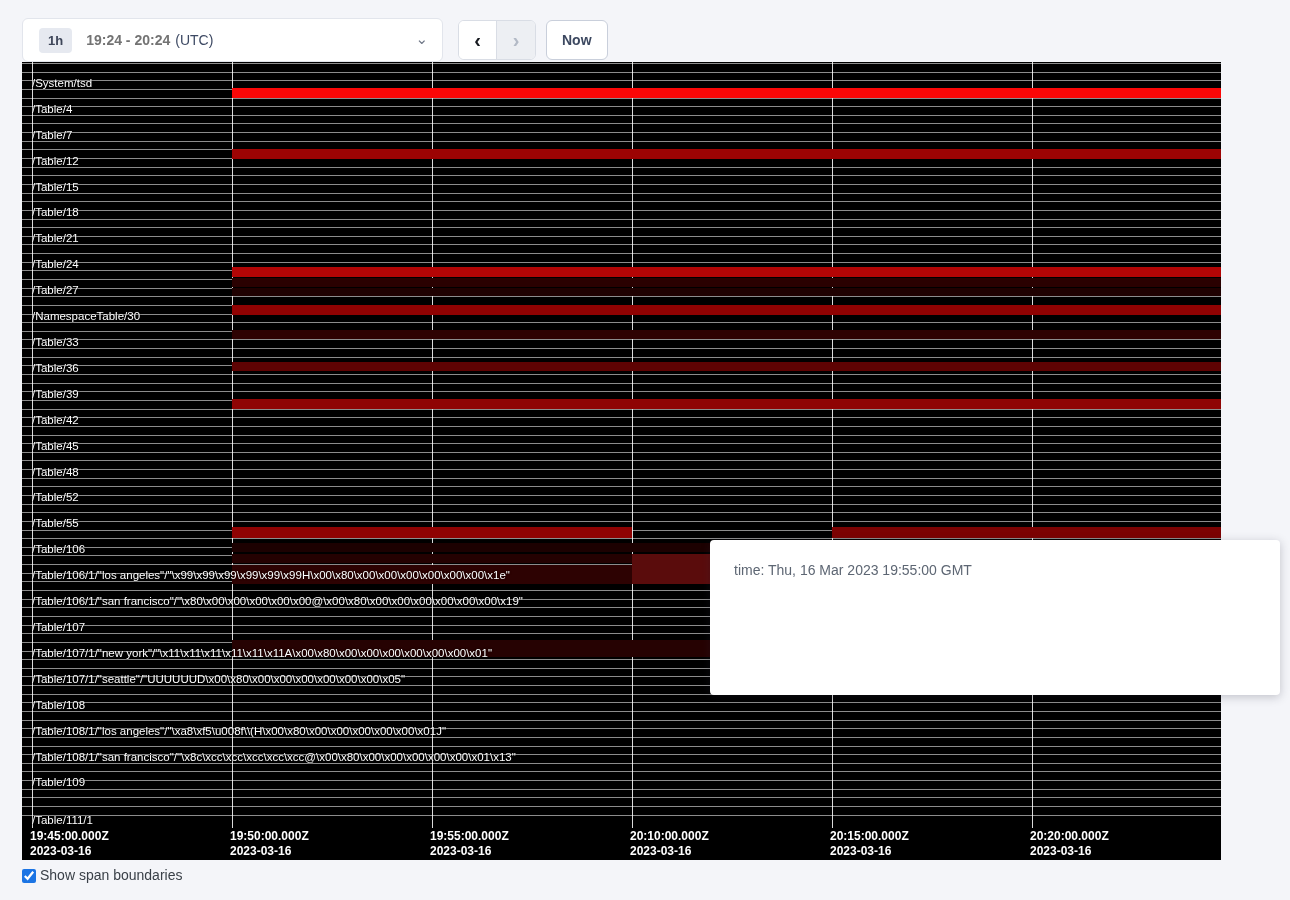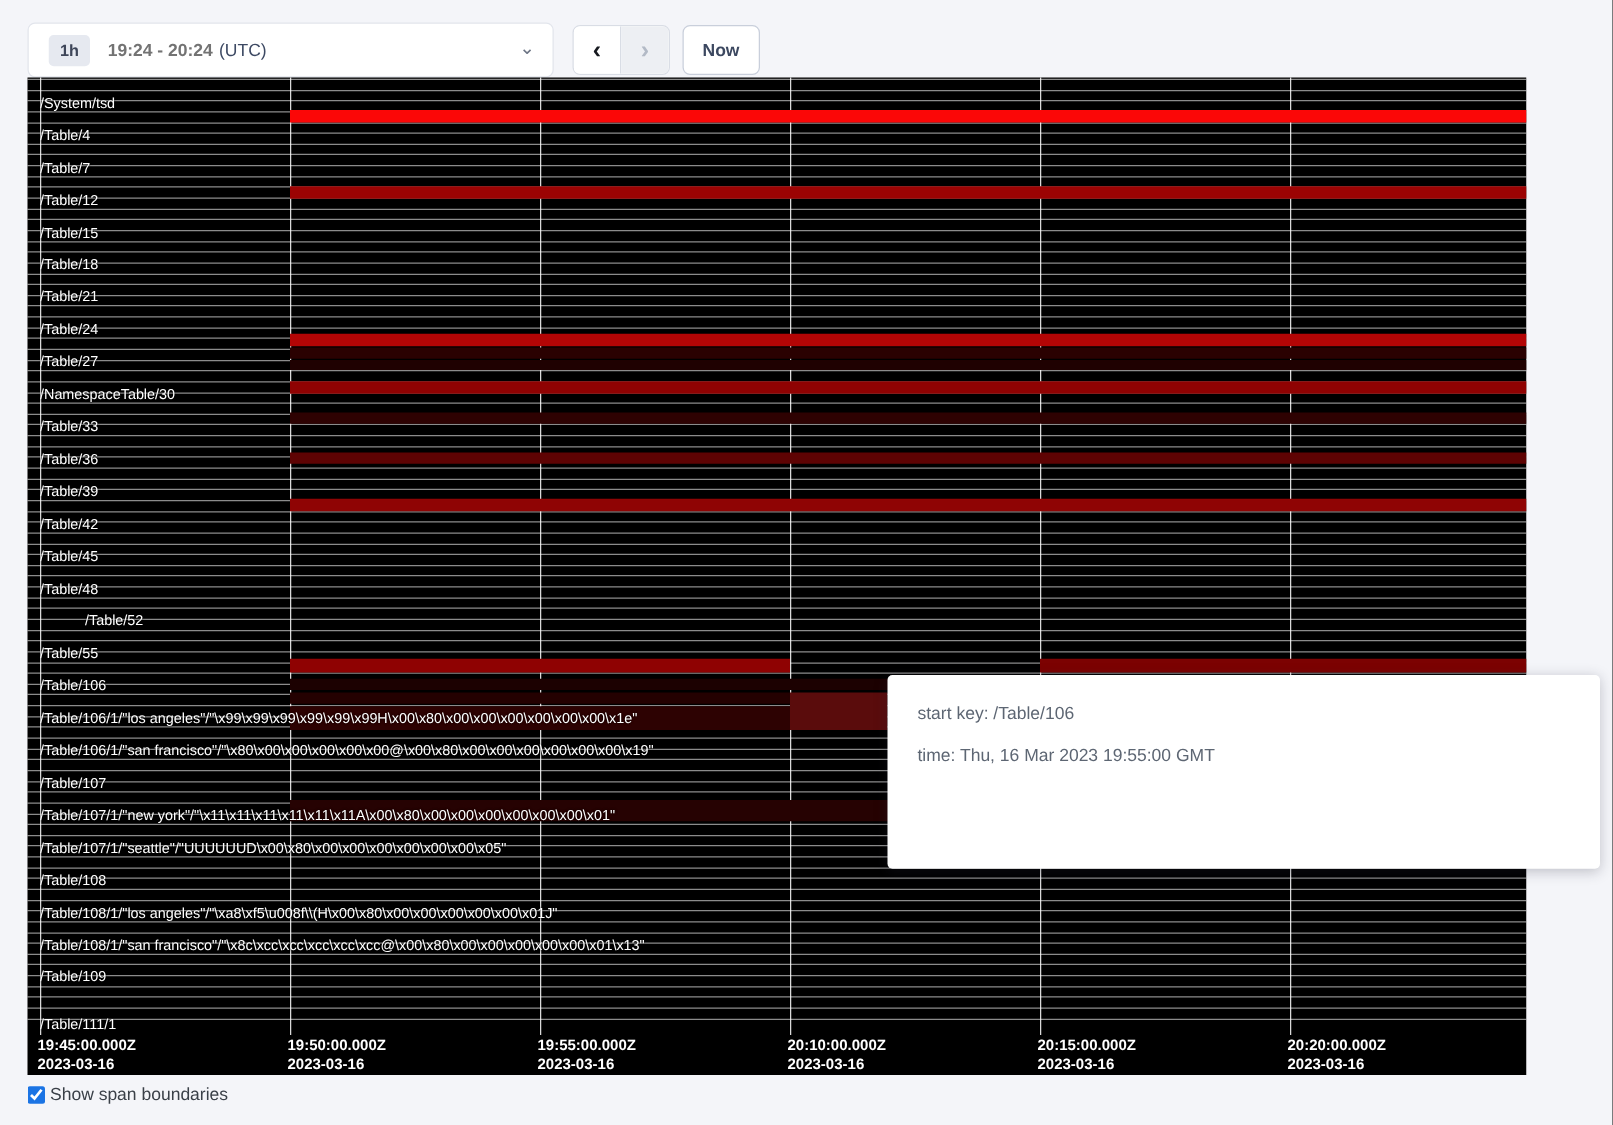--- a/index.html
+++ b/index.html
@@ -224,21 +224,21 @@
       <div class="row-label" style="top: 170px;">/Table/21</div>
       <div class="row-label" style="top: 196px;">/Table/24</div>
       <div class="row-label" style="top: 222px;">/Table/27</div>
       <div class="row-label" style="top: 248px;">/NamespaceTable/30</div>
       <div class="row-label" style="top: 274px;">/Table/33</div>
       <div class="row-label" style="top: 300px;">/Table/36</div>
       <div class="row-label" style="top: 326px;">/Table/39</div>
       <div class="row-label" style="top: 352px;">/Table/42</div>
       <div class="row-label" style="top: 378px;">/Table/45</div>
       <div class="row-label" style="top: 404px;">/Table/48</div>
-      <div class="row-label" style="top: 429px; padding-left: 36px;">/Table/52</div>
+      <div class="row-label" style="top: 429px;">/Table/52</div>
       <div class="row-label" style="top: 455px;">/Table/55</div>
       <div class="row-label" style="top: 481px;">/Table/106</div>
       <div class="row-label" style="top: 507px;">/Table/106/1/"los angeles"/"\x99\x99\x99\x99\x99\x99H\x00\x80\x00\x00\x00\x00\x00\x00\x1e"</div>
       <div class="row-label" style="top: 533px;">/Table/106/1/"san francisco"/"\x80\x00\x00\x00\x00\x00@\x00\x80\x00\x00\x00\x00\x00\x00\x19"</div>
       <div class="row-label" style="top: 559px;">/Table/107</div>
       <div class="row-label" style="top: 585px;">/Table/107/1/"new york"/"\x11\x11\x11\x11\x11\x11A\x00\x80\x00\x00\x00\x00\x00\x00\x01"</div>
       <div class="row-label" style="top: 611px;">/Table/107/1/"seattle"/"UUUUUUD\x00\x80\x00\x00\x00\x00\x00\x00\x05"</div>
       <div class="row-label" style="top: 637px;">/Table/108</div>
       <div class="row-label" style="top: 663px;">/Table/108/1/"los angeles"/"\xa8\xf5\u008f\\(H\x00\x80\x00\x00\x00\x00\x00\x01J"</div>
       <div class="row-label" style="top: 689px;">/Table/108/1/"san francisco"/"\x8c\xcc\xcc\xcc\xcc\xcc@\x00\x80\x00\x00\x00\x00\x00\x01\x13"</div>
@@ -248,21 +248,20 @@
   <div id="axis">
       <div class="axis-label" style="left: 8px;">19:45:00.000Z<div>2023-03-16</div></div>
       <div class="axis-label" style="left: 208px;">19:50:00.000Z<div>2023-03-16</div></div>
       <div class="axis-label" style="left: 408px;">19:55:00.000Z<div>2023-03-16</div></div>
       <div class="axis-label" style="left: 608px;">20:10:00.000Z<div>2023-03-16</div></div>
       <div class="axis-label" style="left: 808px;">20:15:00.000Z<div>2023-03-16</div></div>
       <div class="axis-label" style="left: 1008px;">20:20:00.000Z<div>2023-03-16</div></div>
     </div>
 
   <div class="tooltip">
-    <div class="tooltip-line">start key: /Table/106</div>
     <div class="tooltip-line">time: Thu, 16 Mar 2023 19:55:00 GMT</div>
   </div>
 </div>
 
 <div class="footer">
   <input type="checkbox" id="span-cb" checked="" style="">
   <label for="span-cb" class="footer-label">Show span boundaries</label>
 </div>
 
 </body></html>

